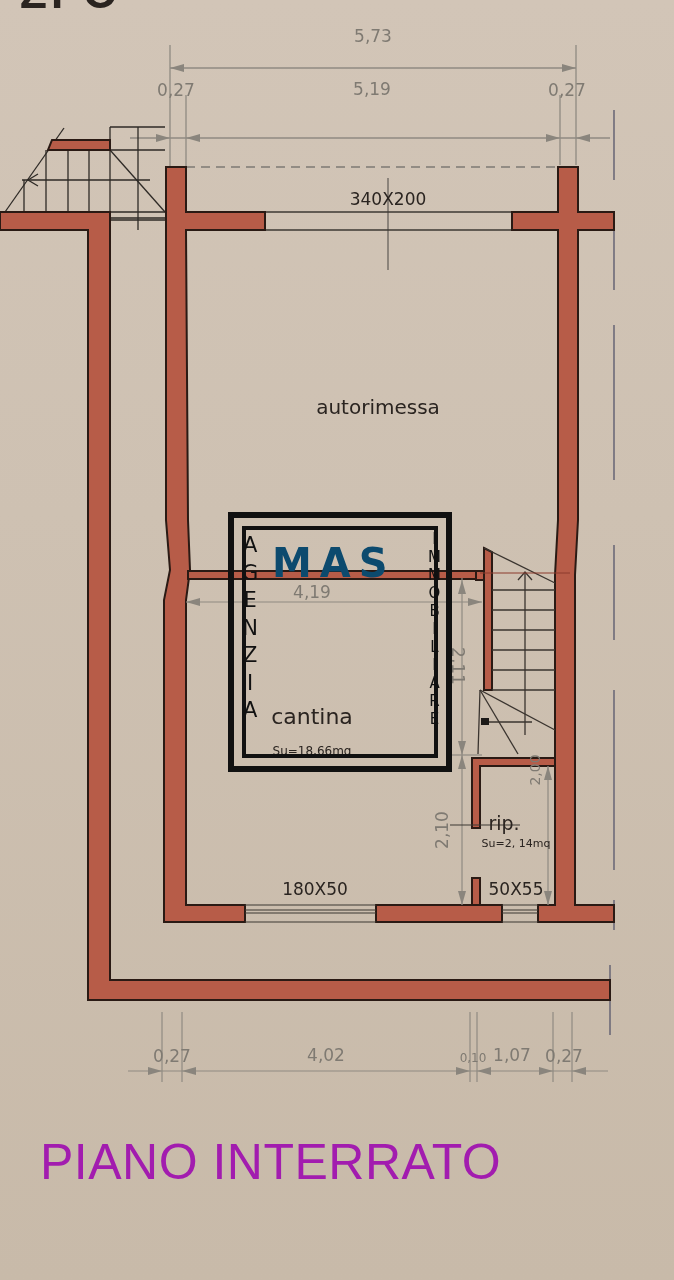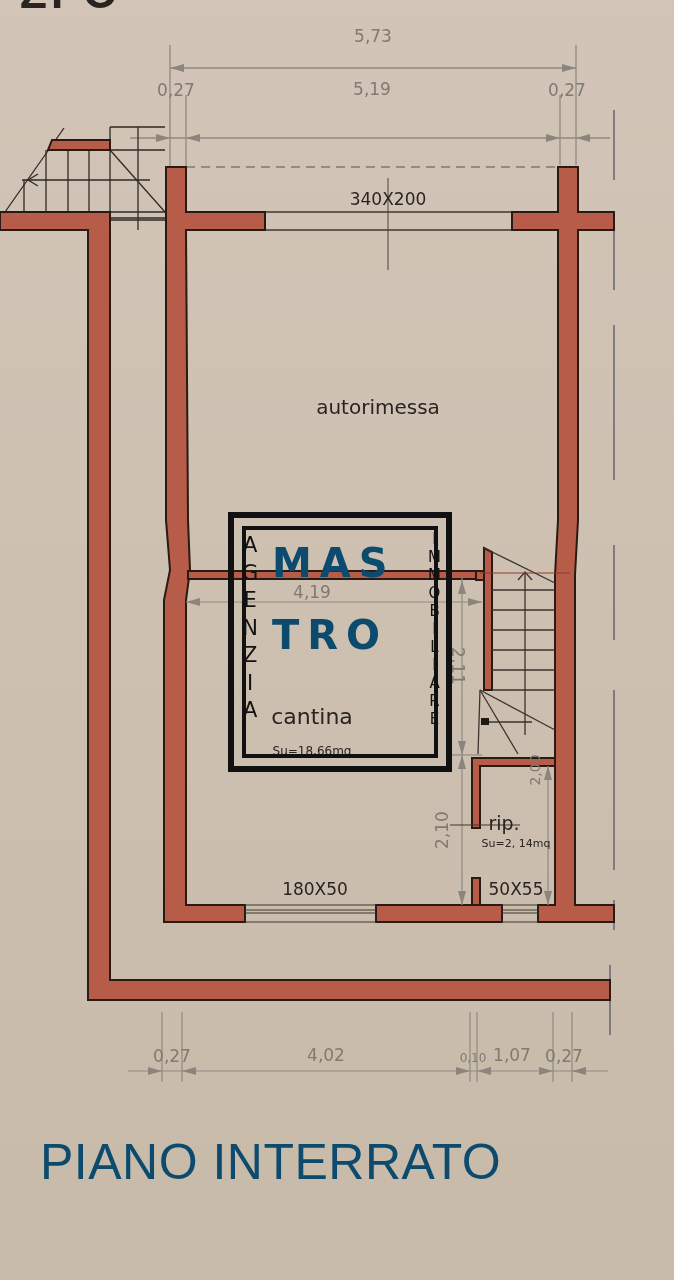--- a/index.html
+++ b/index.html
@@ -12,21 +12,21 @@
     .paper {
       position: absolute; left: 0; top: 0; width: 674px; height: 1280px;
       background: linear-gradient(180deg, #d2c5b7 0%, #cec1b2 40%, #c8baa9 100%);
     }
     svg.plan { position: absolute; left: 0; top: 0; }
     .dim { font-family: "DejaVu Sans", sans-serif; font-size: 17px; fill: #7f7a72; }
     .lbl { font-family: "DejaVu Sans", sans-serif; fill: #2a2420; }
     .title {
       position: absolute; left: 40px; top: 1133px;
       font-family: "Liberation Sans", sans-serif;
-      font-size: 50px; color: #0c4a6e; letter-spacing: 0.5px;
+      font-size: 50px; color: #a21caf; letter-spacing: 0.5px;
       white-space: nowrap;
     }
     .top-fragment {
       position: absolute; left: 20px; top: -32px;
       font-family: "Liberation Sans", sans-serif; font-weight: bold;
       font-size: 44px; color: #2a2420; letter-spacing: 4px;
     }
     .wm-outer {
       position: absolute; left: 228px; top: 512px; width: 212px; height: 248px;
       border: 6px solid #111; box-sizing: content-box;
@@ -243,16 +243,15 @@
     <span>O</span>
     <span>B</span>
     <span>I</span>
     <span>L</span>
     <span>I</span>
     <span>A</span>
     <span>R</span>
     <span>E</span>
   </div>
   <div class="wm-main" style="top:22px">MAS</div>
-  <div class="wm-main" style="top:94px">TRO</div>
 </div>
 
 <div class="title">PIANO INTERRATO</div>
 
 </body></html>

